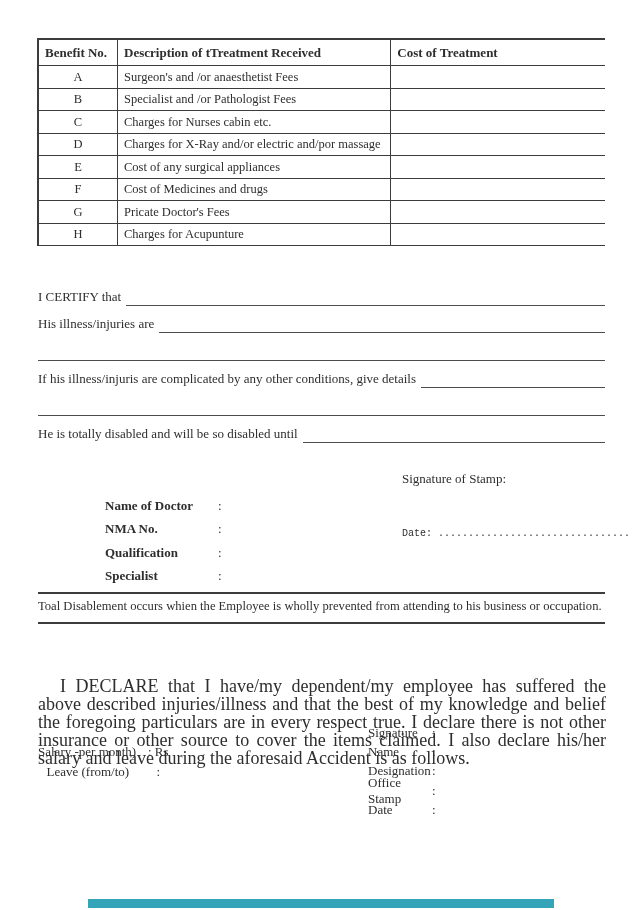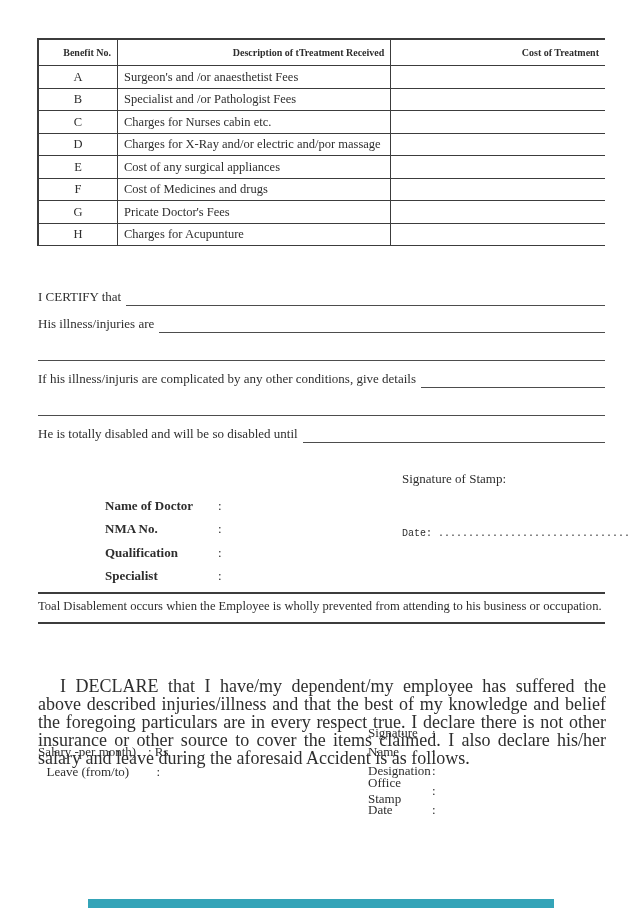--- a/index.html
+++ b/index.html
@@ -13,21 +13,21 @@
   .benefits-table {
     position:absolute; left:37px; top:38px; width:568px;
     border-collapse:collapse; table-layout:fixed;
     border-top:2px solid #3c3c3c; border-left:2px solid #3c3c3c;
   }
   .benefits-table th, .benefits-table td {
     border-bottom:1.5px solid #3c3c3c; padding:0 6px;
     font-size:12.5px; line-height:1; vertical-align:middle;
     overflow:hidden; white-space:nowrap;
   }
-  .benefits-table th { font-size:10px; font-weight:bold; text-align:right; height:25px; }
+  .benefits-table th { font-size:13px; font-weight:bold; text-align:left; height:25px; }
   .benefits-table td { height:21.5px; }
   .col-no  { width:78px; }
   .col-desc{ width:268px; }
   .col-cost{ width:210px; }
   .cell-no   { text-align:center; border-right:1.5px solid #3c3c3c; }
   .cell-desc { text-align:left;  border-right:1.5px solid #3c3c3c; }
   th.cell-no, th.cell-desc { border-right:1.5px solid #3c3c3c; }
 
   
   .doc-title {

